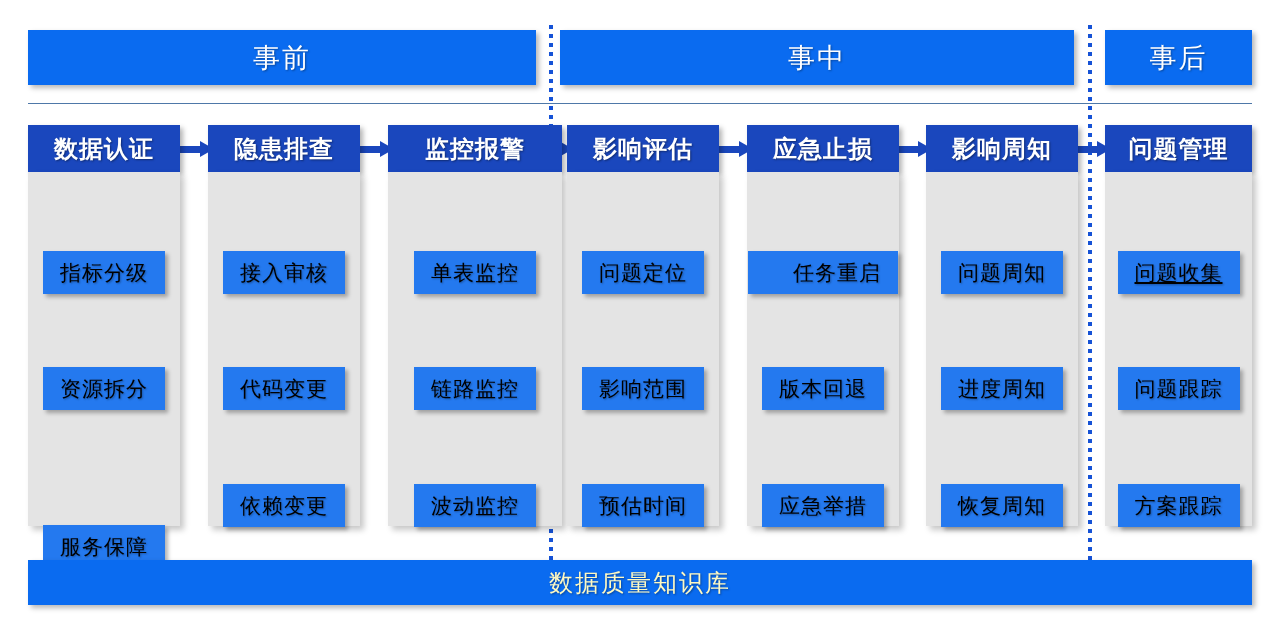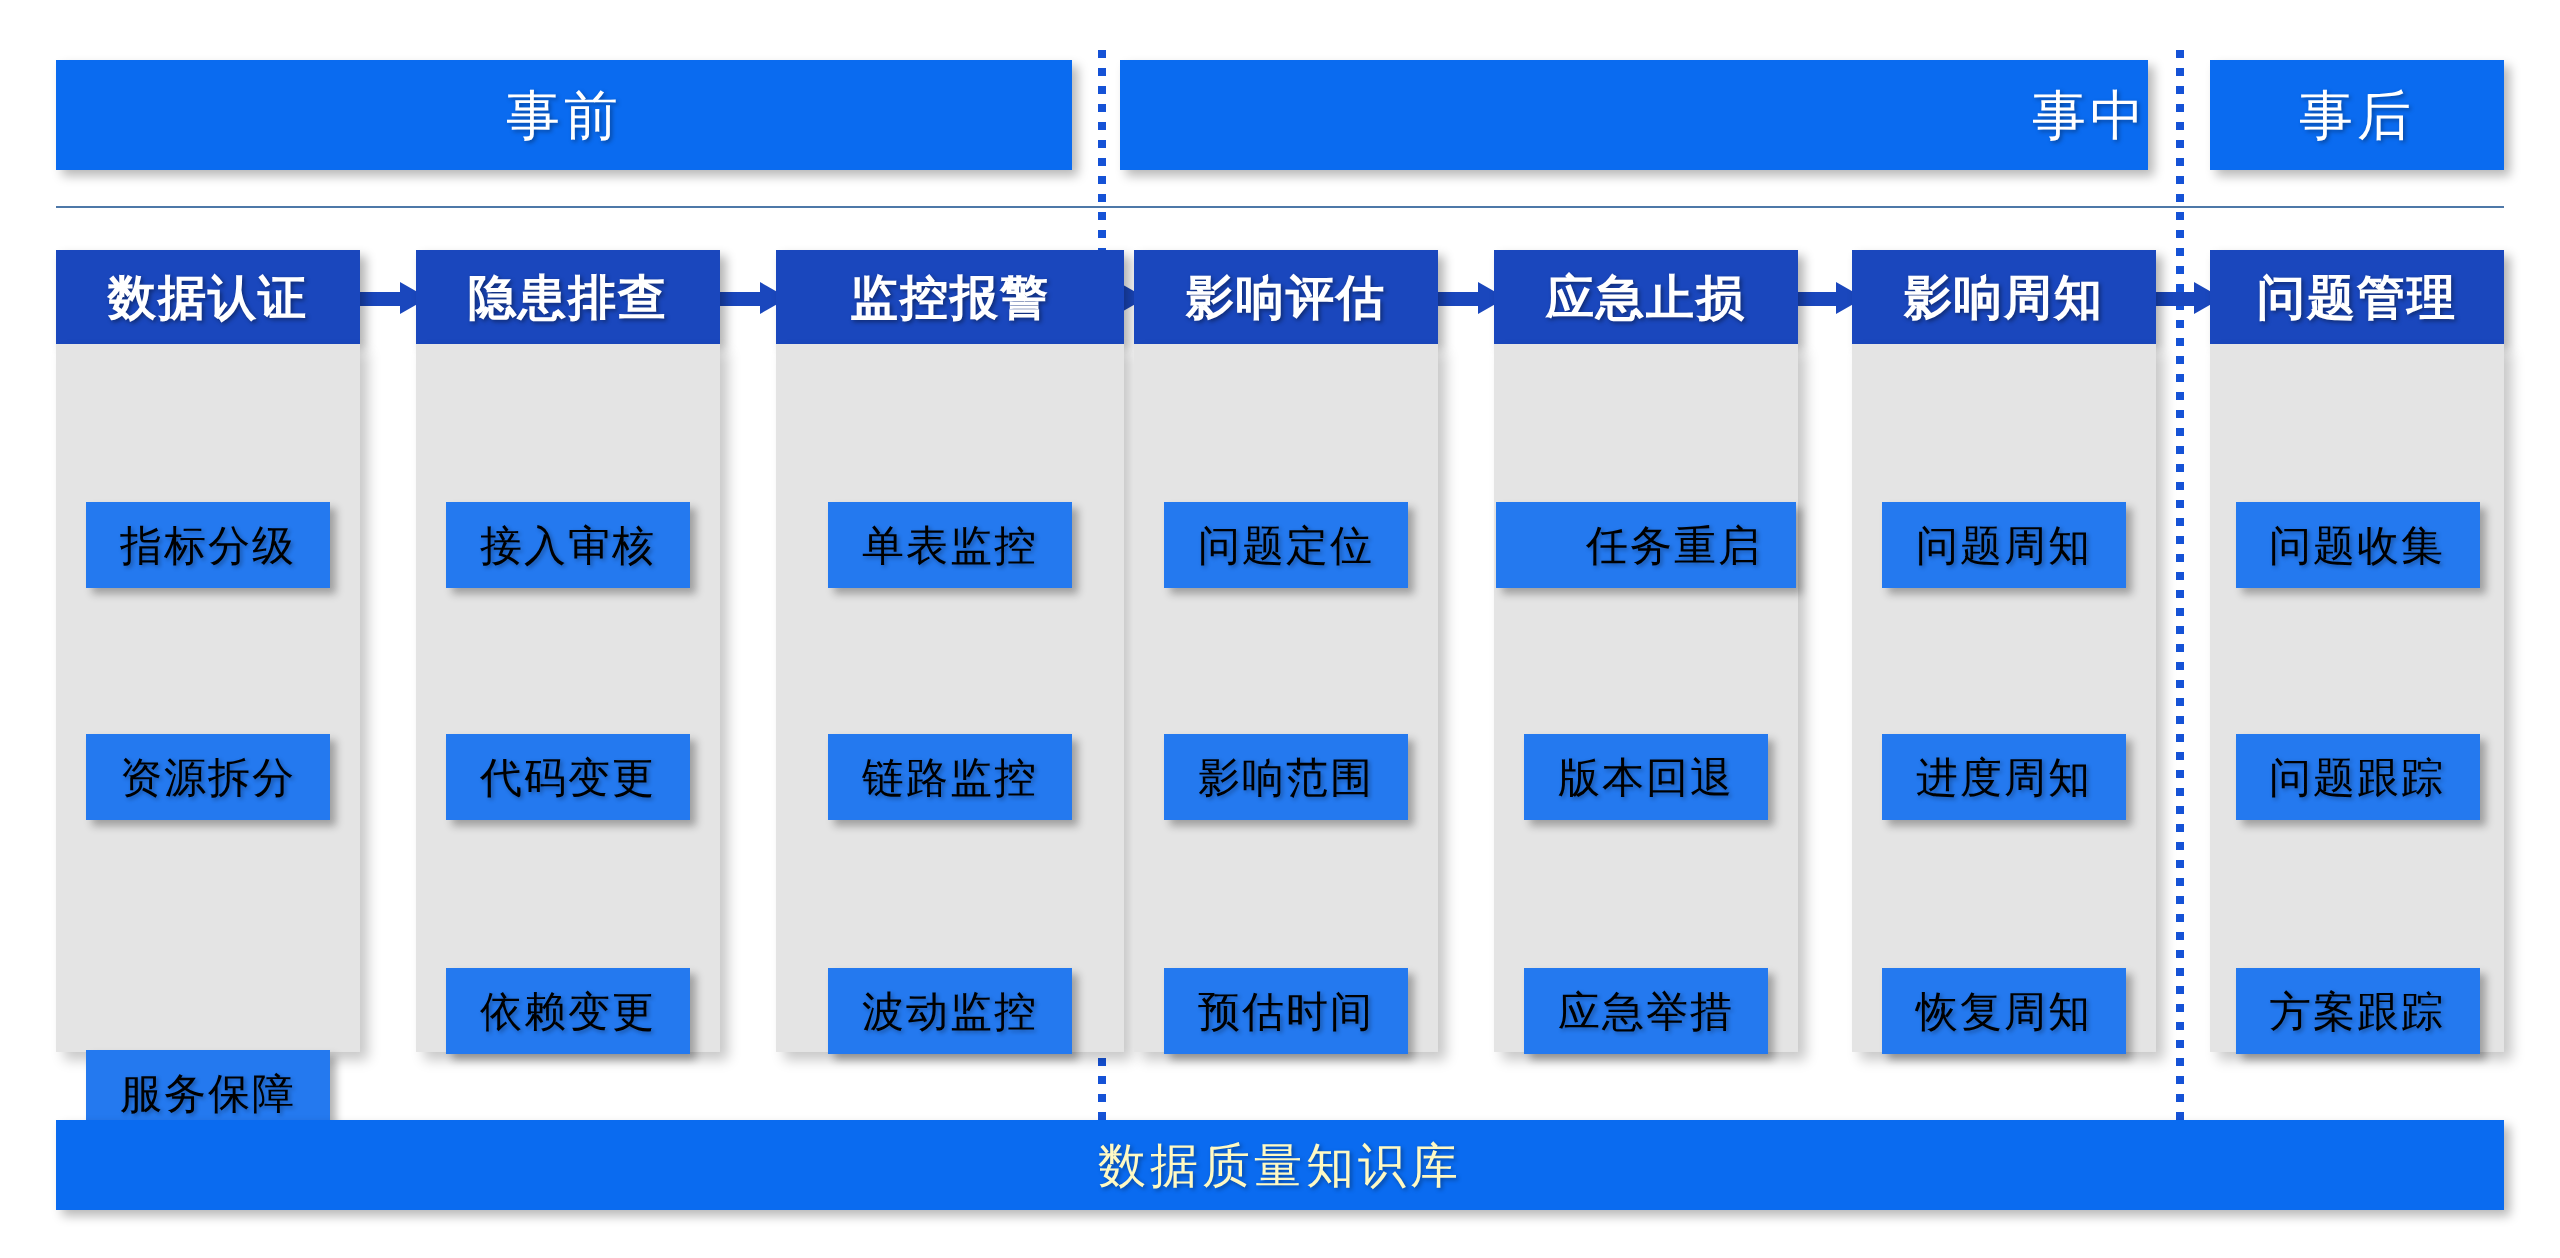--- a/index.html
+++ b/index.html
@@ -161,21 +161,21 @@
 </style>
 </head>
 <body>
 
 <div id="stage">
 
   <div id="phase-banners">
       <div class="phase-banner" style="left: 28px; width: 508px;">
         <span class="lbl">事前</span>
       </div>
-      <div class="phase-banner" style="left: 560px; width: 514px; justify-content: flex-end;">
+      <div class="phase-banner" style="left: 560px; width: 514px;">
         <span class="lbl">事中</span>
       </div>
       <div class="phase-banner" style="left: 1105px; width: 147px;">
         <span class="lbl">事后</span>
       </div>
     </div>
 
   <div class="hrule"></div>
 
   <div id="dividers">
@@ -305,21 +305,21 @@
           <div class="chip r2" style="width: 122px;">
             <span class="lbl">恢复周知</span>
           </div>
         </div>
       </div>
       <div class="column" style="left: 1105px; width: 147px;">
         <div class="col-head">
           <span class="lbl">问题管理</span>
         </div>
         <div class="col-body">
-          <div class="chip r0" style="width: 122px;">
+          <div class="chip r0" style="width: 122px; text-decoration: underline;">
             <span class="lbl">问题收集</span>
           </div>
           <div class="chip r1" style="width: 122px;">
             <span class="lbl">问题跟踪</span>
           </div>
           <div class="chip r2" style="width: 122px;">
             <span class="lbl">方案跟踪</span>
           </div>
         </div>
       </div>

